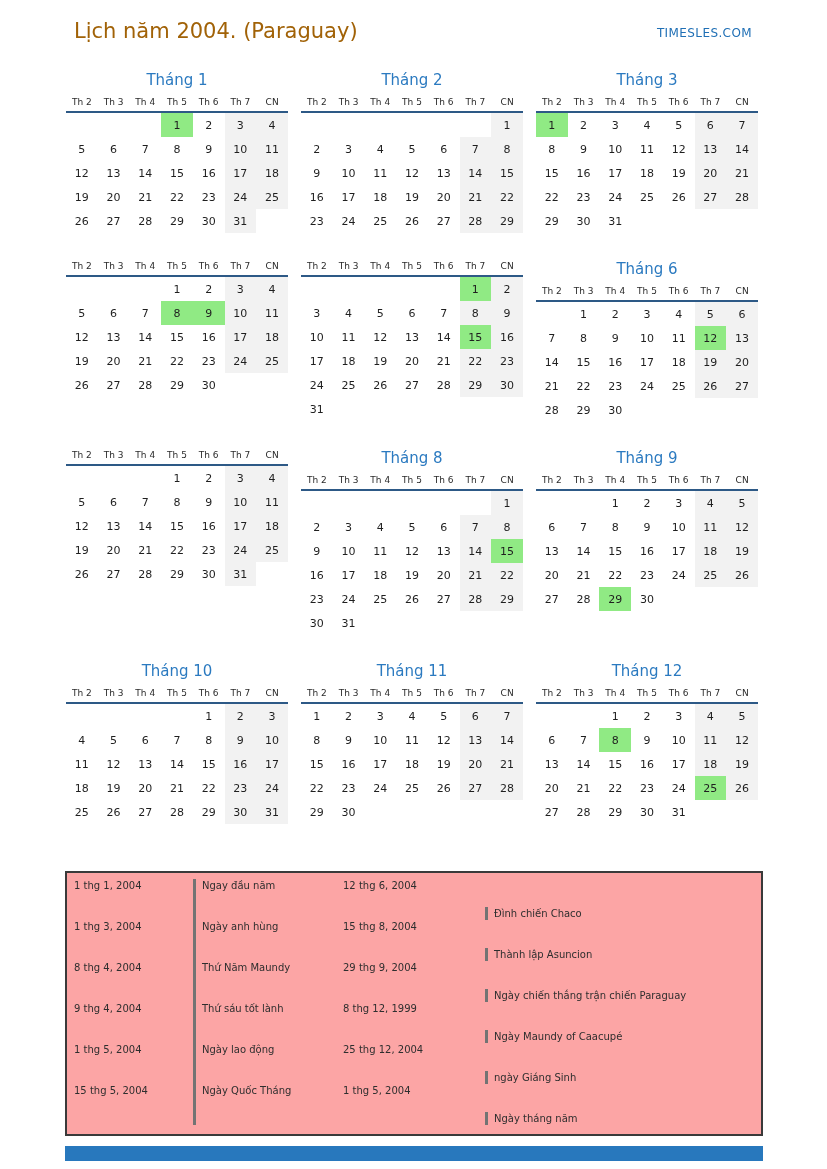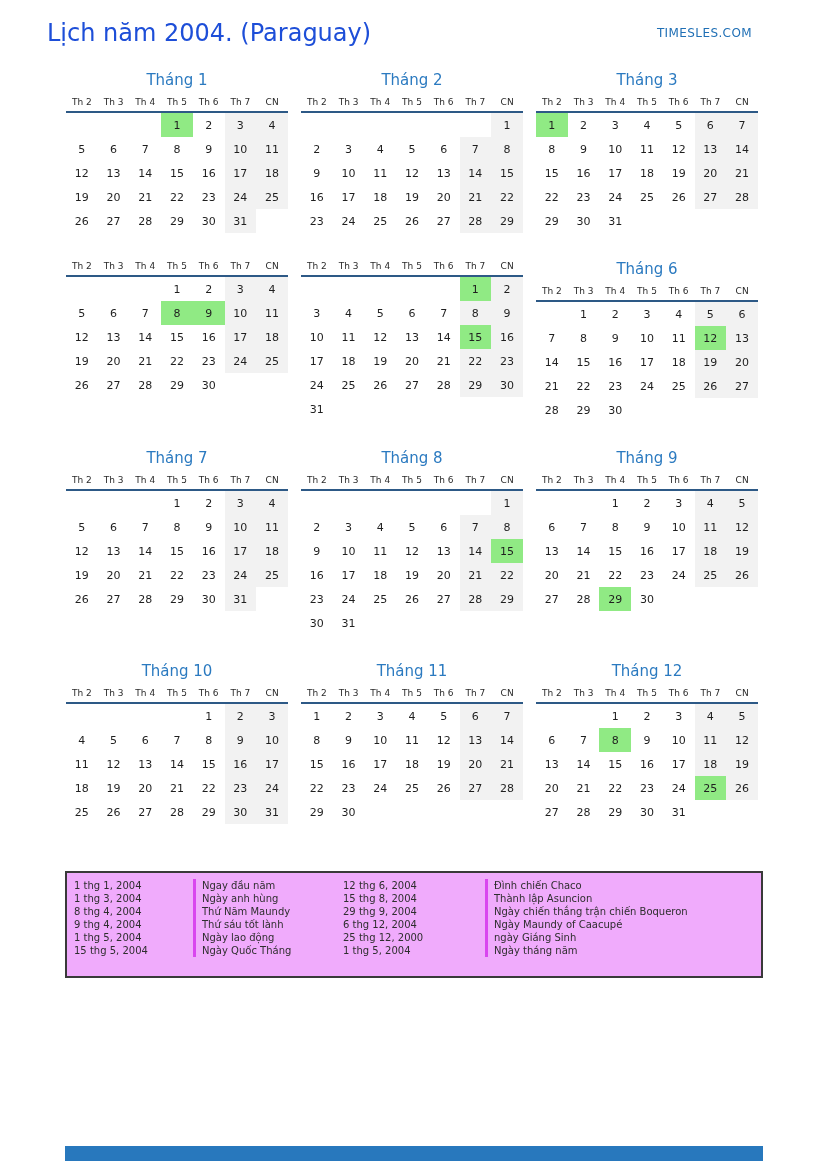--- a/index.html
+++ b/index.html
@@ -4,22 +4,22 @@
 <style>
   * { margin:0; padding:0; box-sizing:content-box; }
   html,body { background:#ffffff; }
   body {
     position:relative;
     width:827px; height:1169px;
     font-family:"DejaVu Sans","Liberation Sans",sans-serif;
     overflow:hidden;
   }
   .page-title {
-    position:absolute; left:47px; top:19px;
-    font-size:24px; font-weight:normal; color:#1d4ed8;
+    position:absolute; left:74px; top:19px;
+    font-size:21px; font-weight:normal; color:#a16207;
   }
   .site-link {
     position:absolute; right:75px; top:26px;
     font-size:12px; color:#1f6fb5; text-decoration:none; letter-spacing:0.4px;
   }
   .months-grid {
     position:absolute; left:66px; top:70px;
     display:grid;
     grid-template-columns:repeat(3,222px);
     column-gap:13px; row-gap:26px;
@@ -41,28 +41,28 @@
   }
   .month-table td {
     height:24px; text-align:center; vertical-align:middle;
     font-size:11px; color:#1f1f1f;
   }
   .month-table td.weekend { background:#f2f2f2; }
   .month-table td.holiday { background:#90ea84; }
   .legend {
     position:absolute; left:65px; top:871px;
     width:694px; border:2px solid #3a3a3a;
-    padding:6px 0 19px 0; background:#f0abfc;
+    padding:6px 0 9px 0; background:#fca5a5;
   }
   .legend-row { display:flex; font-size:10px; color:#2e2e2e; line-height:13px; }
   .lg-date  { width:119px; padding-left:7px; white-space:nowrap; }
-  .lg-name  { border-left:3px solid #d946ef; padding-left:6px; white-space:nowrap; }
+  .lg-name  { border-left:3px solid #737373; padding-left:6px; white-space:nowrap; }
   .col-l-name { width:141px; }
   .col-r-date { width:142px; padding-left:0; }
-  .col-r-name { flex:1; }
+  .col-r-name { flex:1;margin-top:28px; }
   .bottom-bar {
     position:absolute; left:65px; top:1146px;
     width:698px; height:15px; background:#2878bd;
   }
 </style>
 </head>
 <body>
 
 <h1 class="page-title">Lịch năm 2004. (Paraguay)</h1>
 <a class="site-link" href="#">TIMESLES.COM</a>
@@ -447,21 +447,20 @@
             <td class="">30</td>
             <td class=""></td>
             <td class=""></td>
             <td class=""></td>
             <td class=""></td>
           </tr>
         </tbody>
       </table>
     </div>
     <div class="month">
-      <div class="month-title">Tháng 7</div>
       <table class="month-table">
         <thead>
           <tr>
             <th>Th 2</th>
             <th>Th 3</th>
             <th>Th 4</th>
             <th>Th 5</th>
             <th>Th 6</th>
             <th>Th 7</th>
             <th>CN</th>
@@ -853,32 +852,32 @@
       <div class="legend-row">
         <span class="lg-date">1 thg 3, 2004</span>
         <span class="lg-name col-l-name">Ngày anh hùng</span>
         <span class="lg-date col-r-date">15 thg 8, 2004</span>
         <span class="lg-name col-r-name">Thành lập Asuncion</span>
       </div>
       <div class="legend-row">
         <span class="lg-date">8 thg 4, 2004</span>
         <span class="lg-name col-l-name">Thứ Năm Maundy</span>
         <span class="lg-date col-r-date">29 thg 9, 2004</span>
-        <span class="lg-name col-r-name">Ngày chiến thắng trận chiến Boqueron</span>
+        <span class="lg-name col-r-name">Ngày chiến thắng trận chiến Paraguay</span>
       </div>
       <div class="legend-row">
         <span class="lg-date">9 thg 4, 2004</span>
         <span class="lg-name col-l-name">Thứ sáu tốt lành</span>
-        <span class="lg-date col-r-date">6 thg 12, 2004</span>
+        <span class="lg-date col-r-date">8 thg 12, 1999</span>
         <span class="lg-name col-r-name">Ngày Maundy of Caacupé</span>
       </div>
       <div class="legend-row">
         <span class="lg-date">1 thg 5, 2004</span>
         <span class="lg-name col-l-name">Ngày lao động</span>
-        <span class="lg-date col-r-date">25 thg 12, 2000</span>
+        <span class="lg-date col-r-date">25 thg 12, 2004</span>
         <span class="lg-name col-r-name">ngày Giáng Sinh</span>
       </div>
       <div class="legend-row">
         <span class="lg-date">15 thg 5, 2004</span>
         <span class="lg-name col-l-name">Ngày Quốc Tháng</span>
         <span class="lg-date col-r-date">1 thg 5, 2004</span>
         <span class="lg-name col-r-name">Ngày tháng năm</span>
       </div>
     </div>
 </div>

